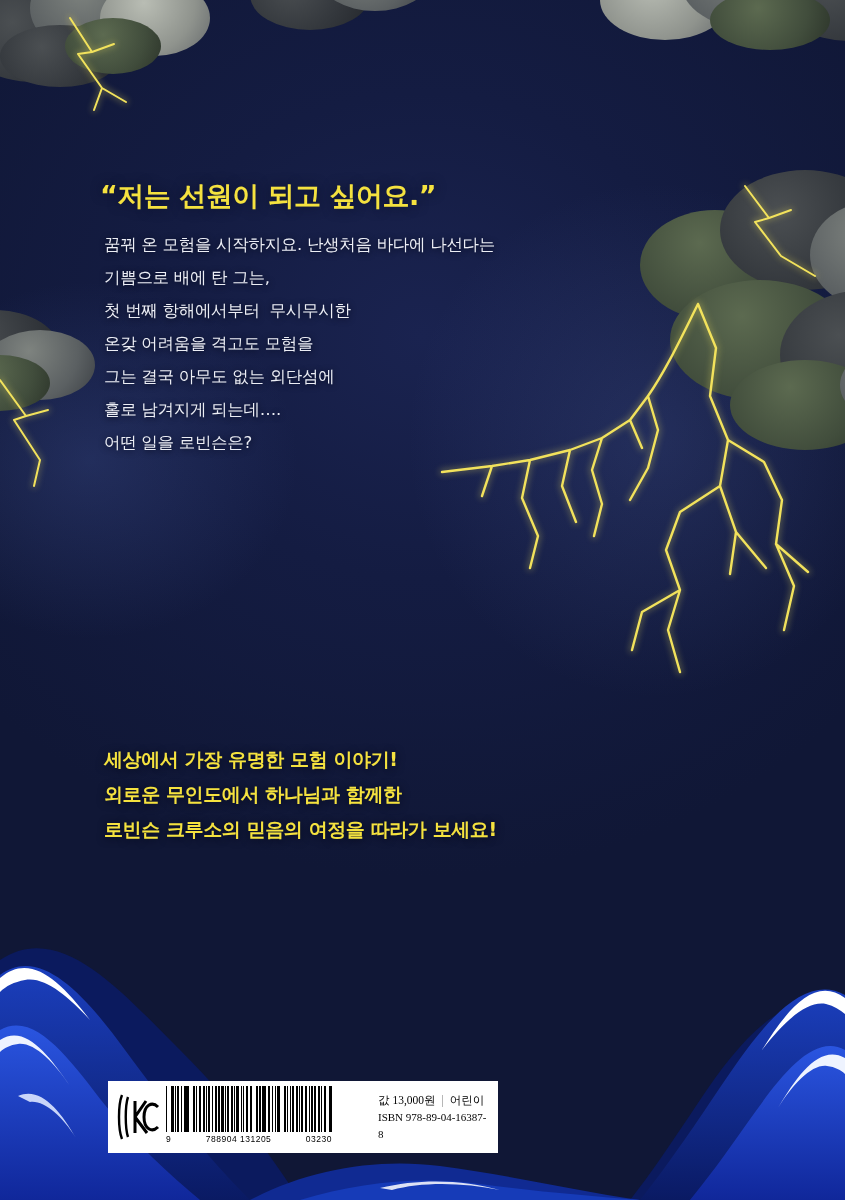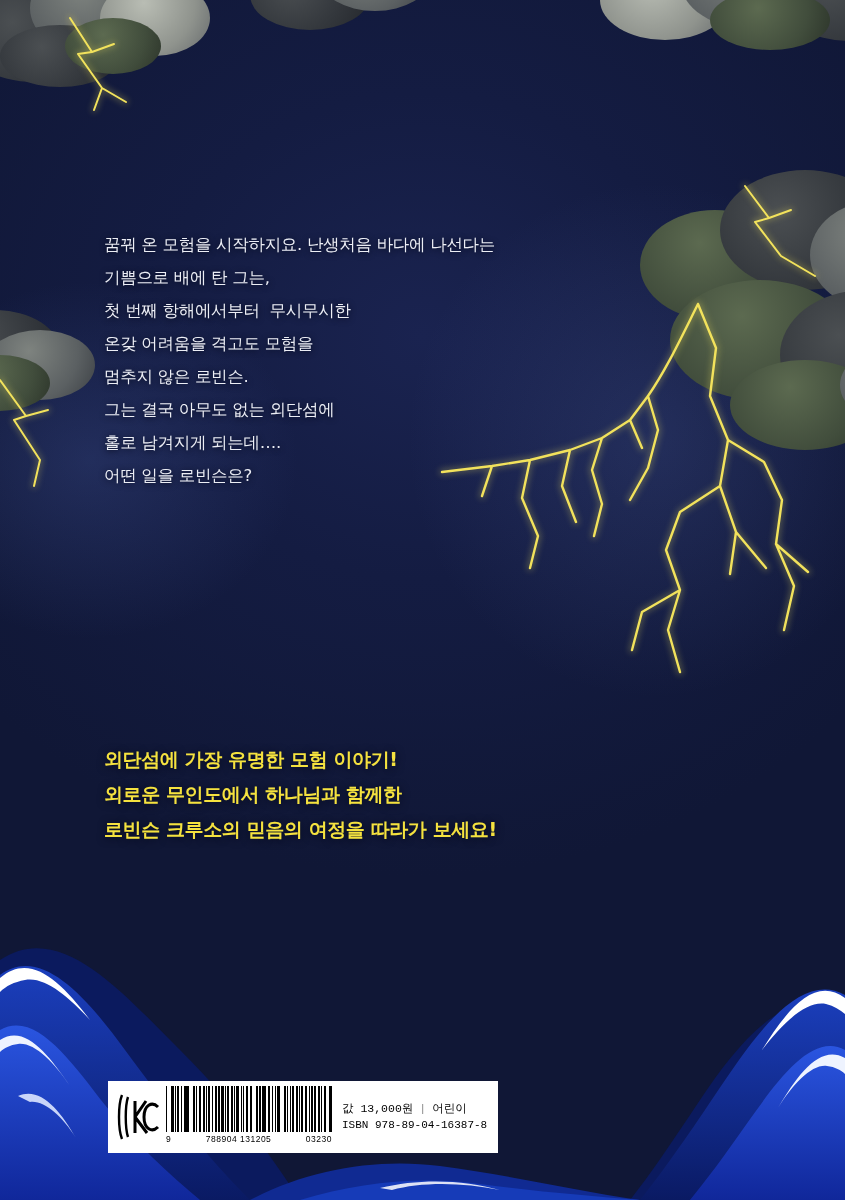--- a/index.html
+++ b/index.html
@@ -152,24 +152,25 @@
   .barcode-digits {
     font-family: "Liberation Sans", sans-serif;
     font-size: 8.5px;
     letter-spacing: 0.5px;
     color: #000;
     display: flex;
     justify-content: space-between;
     padding-top: 2px;
   }
   .price-block {
-    font-family: Liberation Mono, monospace;
+    font-family: Liberation Serif, serif;
     color: #000;
     font-size: 11.5px;
     line-height: 17px;
+    margin-left: 36px;
   }
   .price-line { display: flex; align-items: center; gap: 6px; }
   .price-sep { color: #888; }
   .isbn-line { font-size: 11px; }
 </style>
 </head>
 <body>
 
 <div id="cover">
 
@@ -266,34 +267,34 @@
                M112 166 L102 196
                M318 4 L336 48 L330 96 L348 140 L340 186 L356 232 L350 274
                M348 140 L384 162 L402 200 L396 244 L414 286 L404 330
                M340 186 L300 212 L286 250 L300 290 L288 330 L300 372
                M356 232 L386 268
                M300 290 L262 312 L252 350
                M396 244 L428 272" stroke-width="2.4"></path>
     </svg>
   </div>
 
+  <h1 class="headline">“저는 선원이 되고 싶어요.”</h1>
 
   <div class="body-copy">
     <span class="line">꿈꿔 온 모험을 시작하지요. 난생처음 바다에 나선다는</span>
     <span class="line">기쁨으로 배에 탄 그는,</span>
     <span class="line">첫 번째 항해에서부터  무시무시한</span>
     <span class="line">온갖 어려움을 격고도 모험을</span>
-    <span class="line">멈추지 않은 로빈슨.</span>
     <span class="line">그는 결국 아무도 없는 외단섬에</span>
     <span class="line">홀로 남겨지게 되는데….</span>
     <span class="line">어떤 일을 로빈슨은?</span>
   </div>
 
   <div class="tagline">
-    <span class="line">외단섬에 가장 유명한 모험 이야기!</span>
+    <span class="line">세상에서 가장 유명한 모험 이야기!</span>
     <span class="line">외로운 무인도에서 하나님과 함께한</span>
     <span class="line">로빈슨 크루소의 믿음의 여정을 따라가 보세요!</span>
   </div>
 
   <svg class="waves" viewBox="0 0 845 300" preserveAspectRatio="none">
     <defs>
       <linearGradient id="wdeep" x1="0" y1="0" x2="0" y2="1">
         <stop offset="0%" stop-color="#1b3fbe"></stop>
         <stop offset="100%" stop-color="#0a1a63"></stop>
       </linearGradient>

